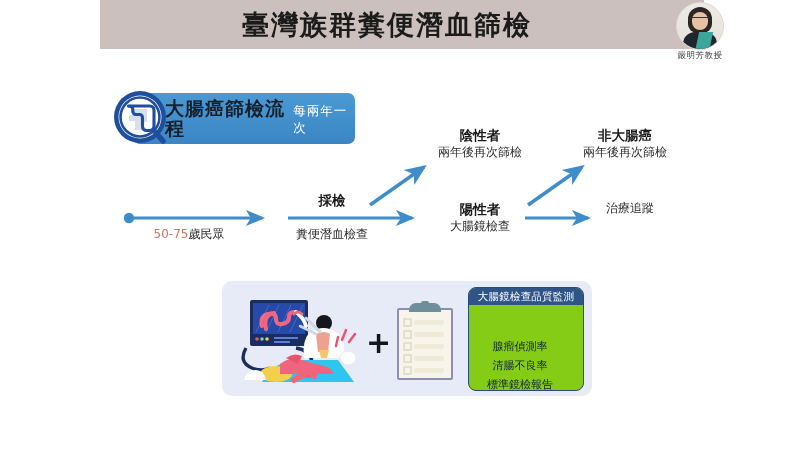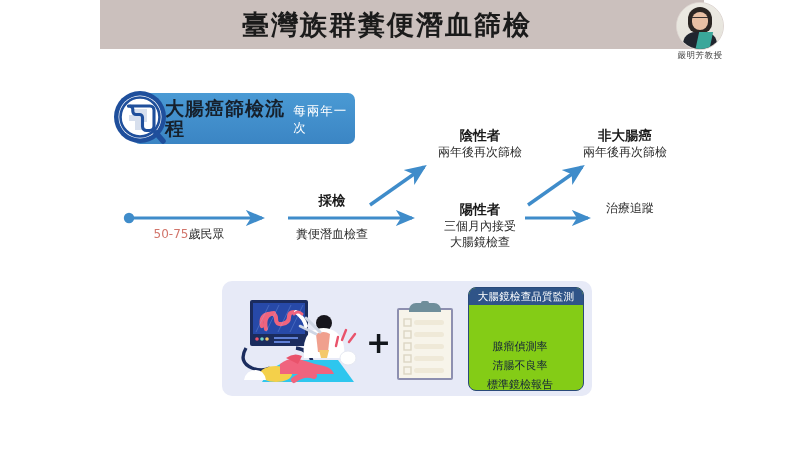--- a/index.html
+++ b/index.html
@@ -193,21 +193,20 @@
     <div class="t2">兩年後再次篩檢</div>
   </div>
 
   <div class="node n-noncancer">
     <div class="t1">非大腸癌</div>
     <div class="t2">兩年後再次篩檢</div>
   </div>
 
   <div class="node n-pos">
     <div class="t1 red">陽性者</div>
-    <div class="t2">三個月內接受</div>
     <div class="t2">大腸鏡檢查</div>
   </div>
 
   <div class="node n-cancer">
     <div class="t2">治療追蹤</div>
   </div>
 
   <div class="bottom-panel"></div>
 
   <svg class="illus" viewBox="0 0 152 90">

